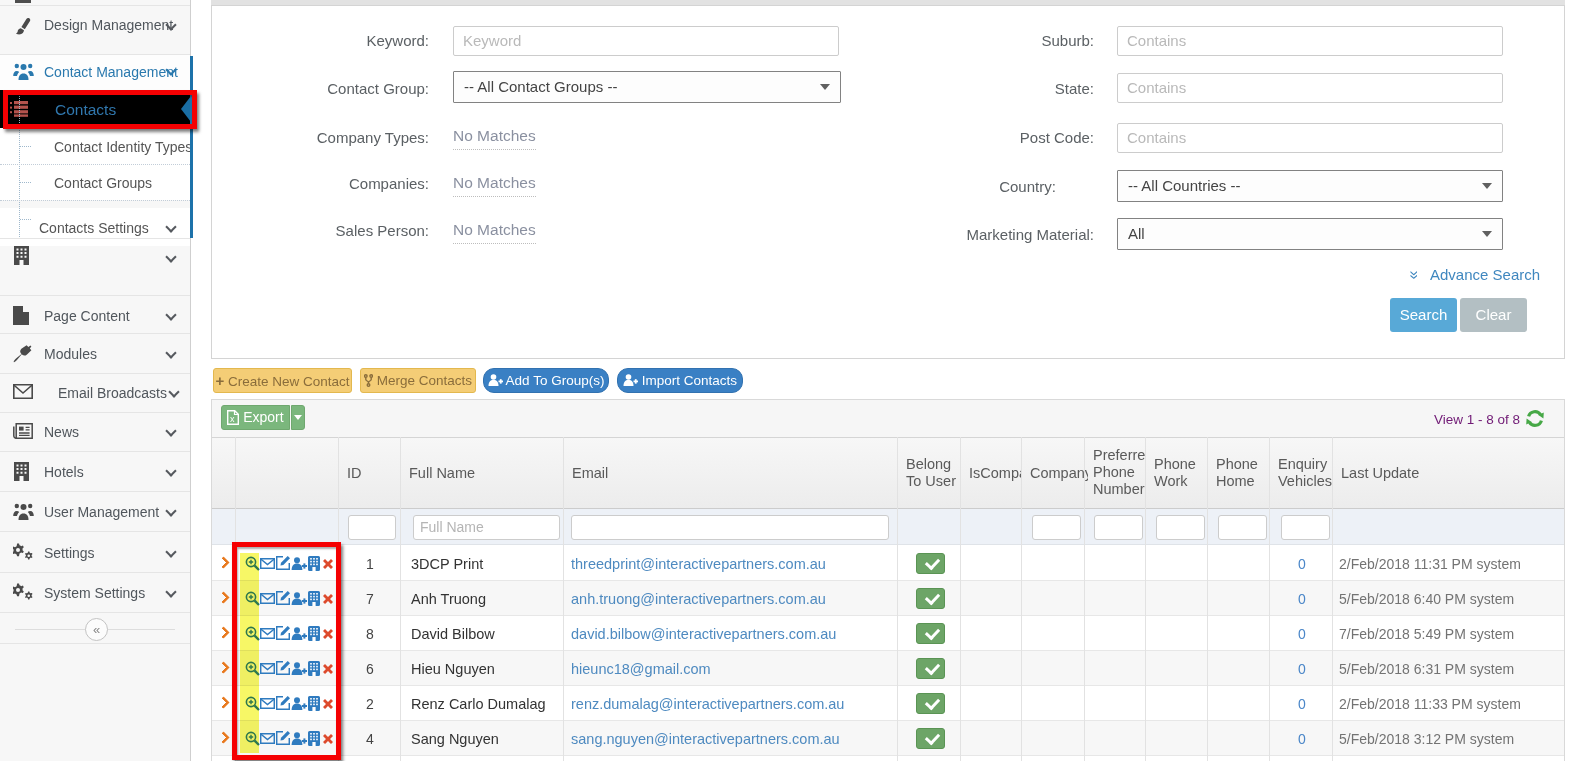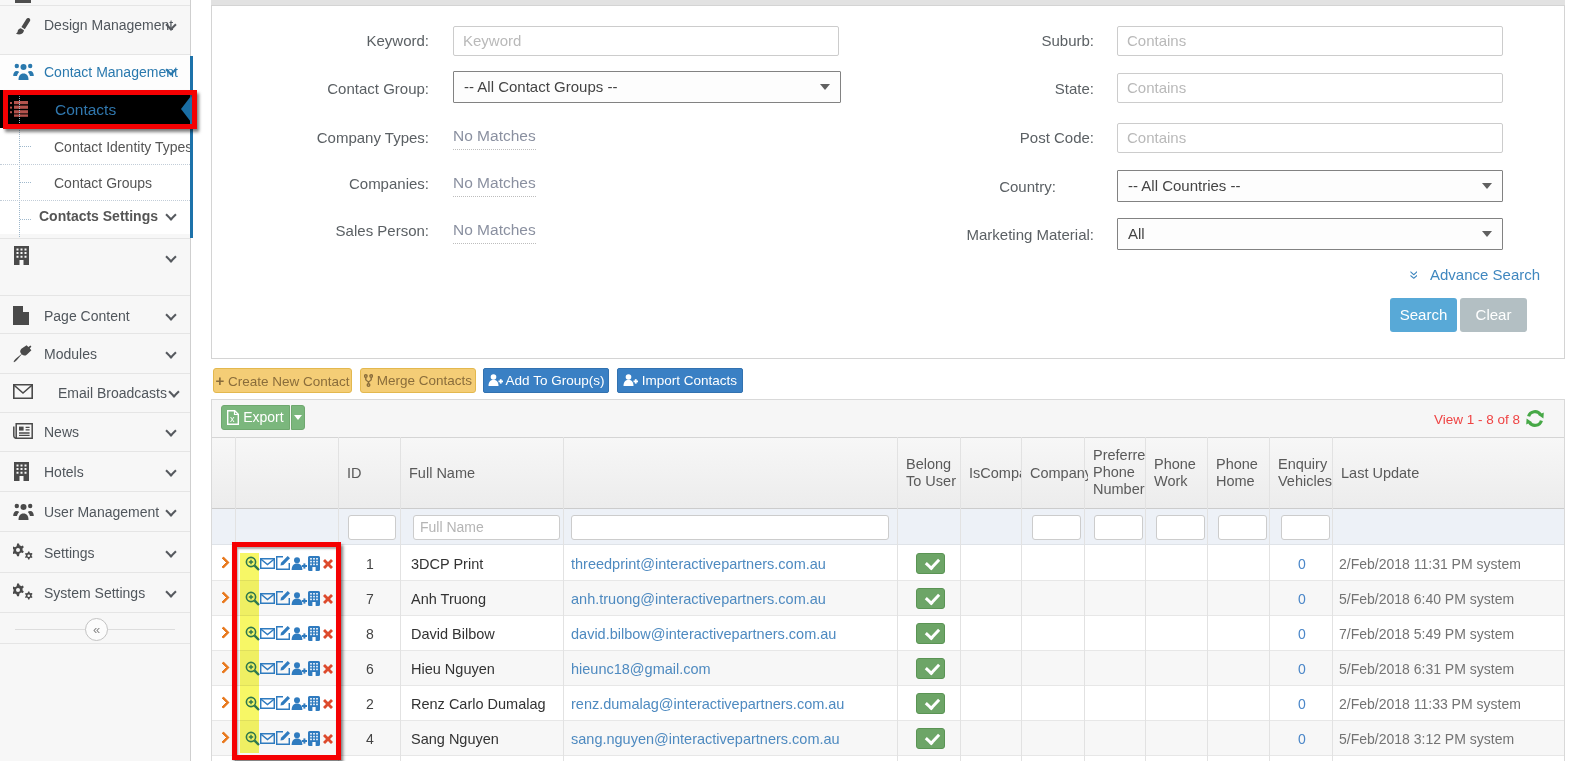--- a/index.html
+++ b/index.html
@@ -30,21 +30,21 @@
   background:#fdfdfd; font-size:15px; color:#444; padding-left:10px; line-height:30px; }
 .selarrow { position:absolute; width:0; height:0; border-left:5.5px solid transparent;
   border-right:5.5px solid transparent; border-top:6.5px solid #606060; }
 .nomatch { position:absolute; font-size:15.5px; color:#8a90a0;
   border-bottom:1px dotted #bdbdbd; padding-bottom:4px; }
 
 
 .ybtn { position:absolute; top:368px; height:25px; background:#f4cd76; border:1px solid #e3b84e;
   border-radius:3px; color:#8a6d3b; font-size:13.5px; text-align:center; line-height:23px; white-space:nowrap; }
 .bbtn { position:absolute; top:368px; height:25px; background:#3a80c4; border:1px solid #3272b0;
-  border-radius:2px; color:#fff; font-size:13.5px; text-align:center; line-height:23px; white-space:nowrap; }
+  border-radius:11px; color:#fff; font-size:13.5px; text-align:center; line-height:23px; white-space:nowrap; }
 
 
 #toolbar { position:absolute; left:211px; top:399px; width:1354px; height:38px;
   background:#f6f6f6; border:1px solid #d9d9d9; border-bottom:none; }
 #grid { position:absolute; left:211px; top:437px; width:1354px; height:324px;
   border-left:1px solid #d9d9d9; border-right:1px solid #d9d9d9; }
 #ghead { position:absolute; left:0; top:0; width:1352px; height:72px;
   background:linear-gradient(#f7f7f7,#ececec); border-top:1px solid #d5d5d5; border-bottom:1px solid #ccc; }
 .hcell { position:absolute; font-size:14.5px; color:#5a5a5a; line-height:17px; overflow:hidden; }
 #gfilter { position:absolute; left:0; top:72px; width:1352px; height:36px; background:#edf1f7;
@@ -134,21 +134,21 @@
 </div>
 
 <div class="sub" style="top:128px;height:37px;">
     <span class="abs" style="left:54px;top:11px;">Contact Identity Types</span>
   </div>
 <div class="dotline" style="top:164px;"></div>
 <div class="sub" style="top:165px;height:35px;">
     <span class="abs" style="left:54px;top:10px;">Contact Groups</span>
   </div>
 <div class="dotline" style="top:200px;"></div>
-<div class="sub" style="top:196px;height:38px;font-weight:bold;">
+<div class="sub" style="top:208px;height:38px;">
     <span class="abs" style="left:39px;top:12px;">Contacts Settings</span>
   <span class="chev" style="left:167px;top:15px;"></span>
   </div>
 <div class="abs" style="left:19px;top:91px;width:1px;height:146px;border-left:1px dotted #9fb8cc;"></div>
 <div class="abs" style="left:20px;top:146px;width:11px;border-top:1px dotted #9fb8cc;"></div>
 <div class="abs" style="left:20px;top:182px;width:11px;border-top:1px dotted #9fb8cc;"></div>
 <div class="abs" style="left:20px;top:219px;width:11px;border-top:1px dotted #9fb8cc;"></div>
 
 <div class="si" style="top:238px;height:57px;white-space:normal;">
   <span class="ic" style="top:7px;">
@@ -325,34 +325,35 @@
     </svg> Import Contacts</div>
 
 <div id="toolbar"></div>
 <div class="abs" style="left:221px;top:405px;width:69px;height:25px;background:#7bb77d;border:1px solid #6fa86f;border-radius:3px 0 0 3px;color:#fff;font-size:14px;text-align:center;line-height:23px;"><svg width="12" height="15" viewBox="0 0 12 15" style="vertical-align:-3px;">
       <path fill="none" stroke="#fff" stroke-width="1.4" d="M.7.7h7l3.6 3.6v10H.7z"></path>
       <path fill="none" stroke="#fff" stroke-width="1.2" d="M7.5.7v3.8h3.8"></path>
       <text x="3" y="11.5" fill="#fff" font-size="9" font-family="Liberation Sans">x</text>
     </svg> Export</div>
 <div class="abs" style="left:291px;top:405px;width:14px;height:25px;background:#7bb77d;border:1px solid #6fa86f;border-radius:0 3px 3px 0;"></div>
 <div class="abs" style="left:294px;top:415px;width:0;height:0;border-left:4px solid transparent;border-right:4px solid transparent;border-top:5px solid #fff;"></div>
-<div class="abs" style="left:1434px;top:412px;font-size:13.5px;color:#ef4444;">View 1 - 8 of 8</div>
+<div class="abs" style="left:1434px;top:412px;font-size:13.5px;color:#701a75;">View 1 - 8 of 8</div>
 <div class="abs" style="left:1526px;top:410px;"><svg width="18" height="17" viewBox="0 0 18 17">
       <g fill="none" stroke="#46a846" stroke-width="3.2">
         <path d="M2.6 6.4a6.6 6.6 0 0111.9-1.7"></path>
         <path d="M15.4 10.6a6.6 6.6 0 01-11.9 1.7"></path>
       </g>
       <path fill="#46a846" d="M17.8 2.5l-.4 6-5-3.4z"></path>
       <path fill="#46a846" d="M.2 14.5l.4-6 5 3.4z"></path>
     </svg></div>
 
 <div id="grid">
   <div id="ghead"></div>
   <div class="hcell" style="left:135px;top:28px;width:54px;">ID</div>
   <div class="hcell" style="left:197px;top:28px;width:155px;">Full Name</div>
+  <div class="hcell" style="left:360px;top:28px;width:326px;">Email</div>
   <div class="hcell" style="left:694px;top:19px;width:55px;">Belong To User</div>
   <div class="hcell" style="left:757px;top:28px;width:53px;white-space:nowrap;">IsCompany</div>
   <div class="hcell" style="left:818px;top:28px;width:58px;white-space:nowrap;">Company</div>
   <div class="hcell" style="left:881px;top:10px;width:53px;">Preferred Phone Number</div>
   <div class="hcell" style="left:942px;top:19px;width:55px;">Phone Work</div>
   <div class="hcell" style="left:1004px;top:19px;width:55px;">Phone Home</div>
   <div class="hcell" style="left:1066px;top:19px;width:55px;">Enquiry Vehicles</div>
   <div class="hcell" style="left:1129px;top:28px;width:200px;">Last Update</div>
 
   <div id="gfilter"></div>

